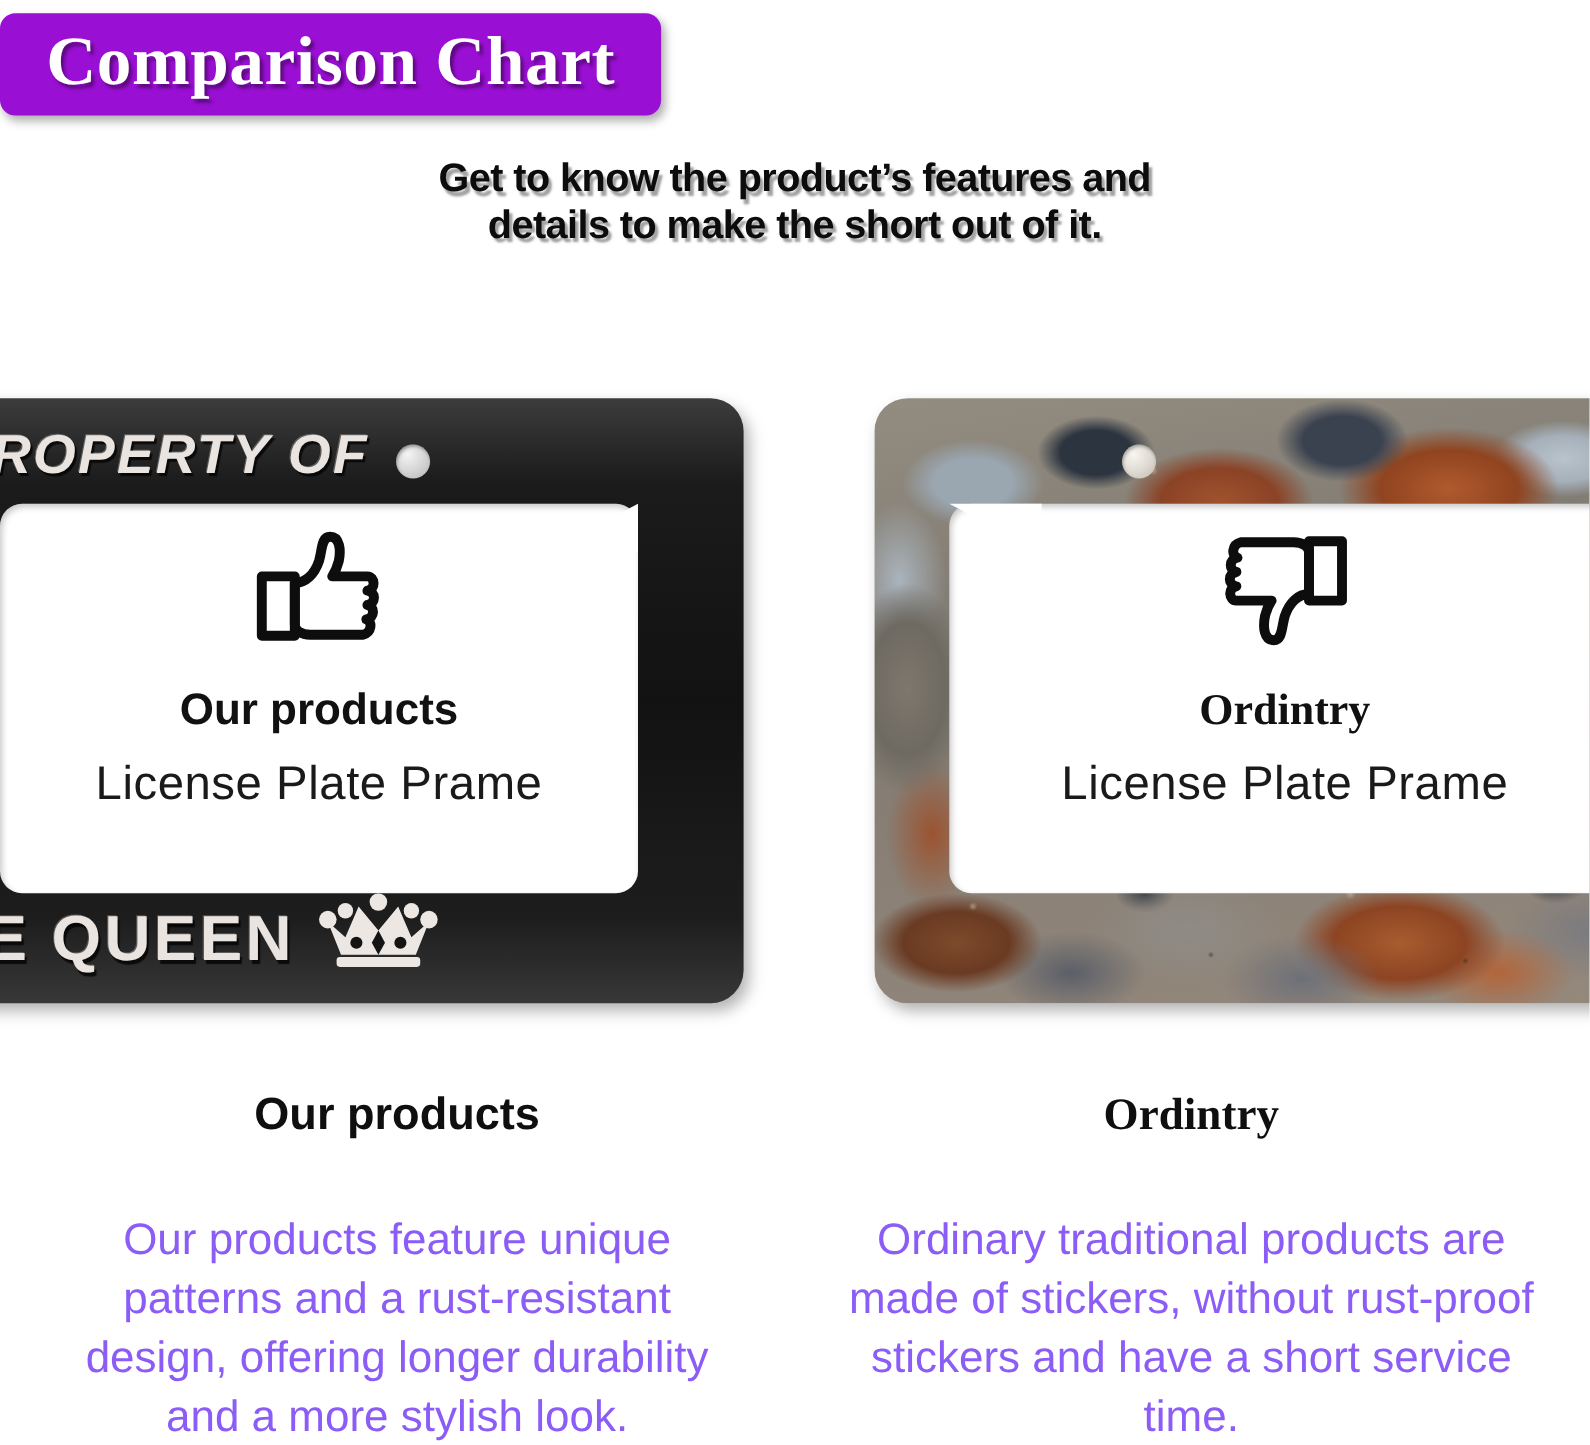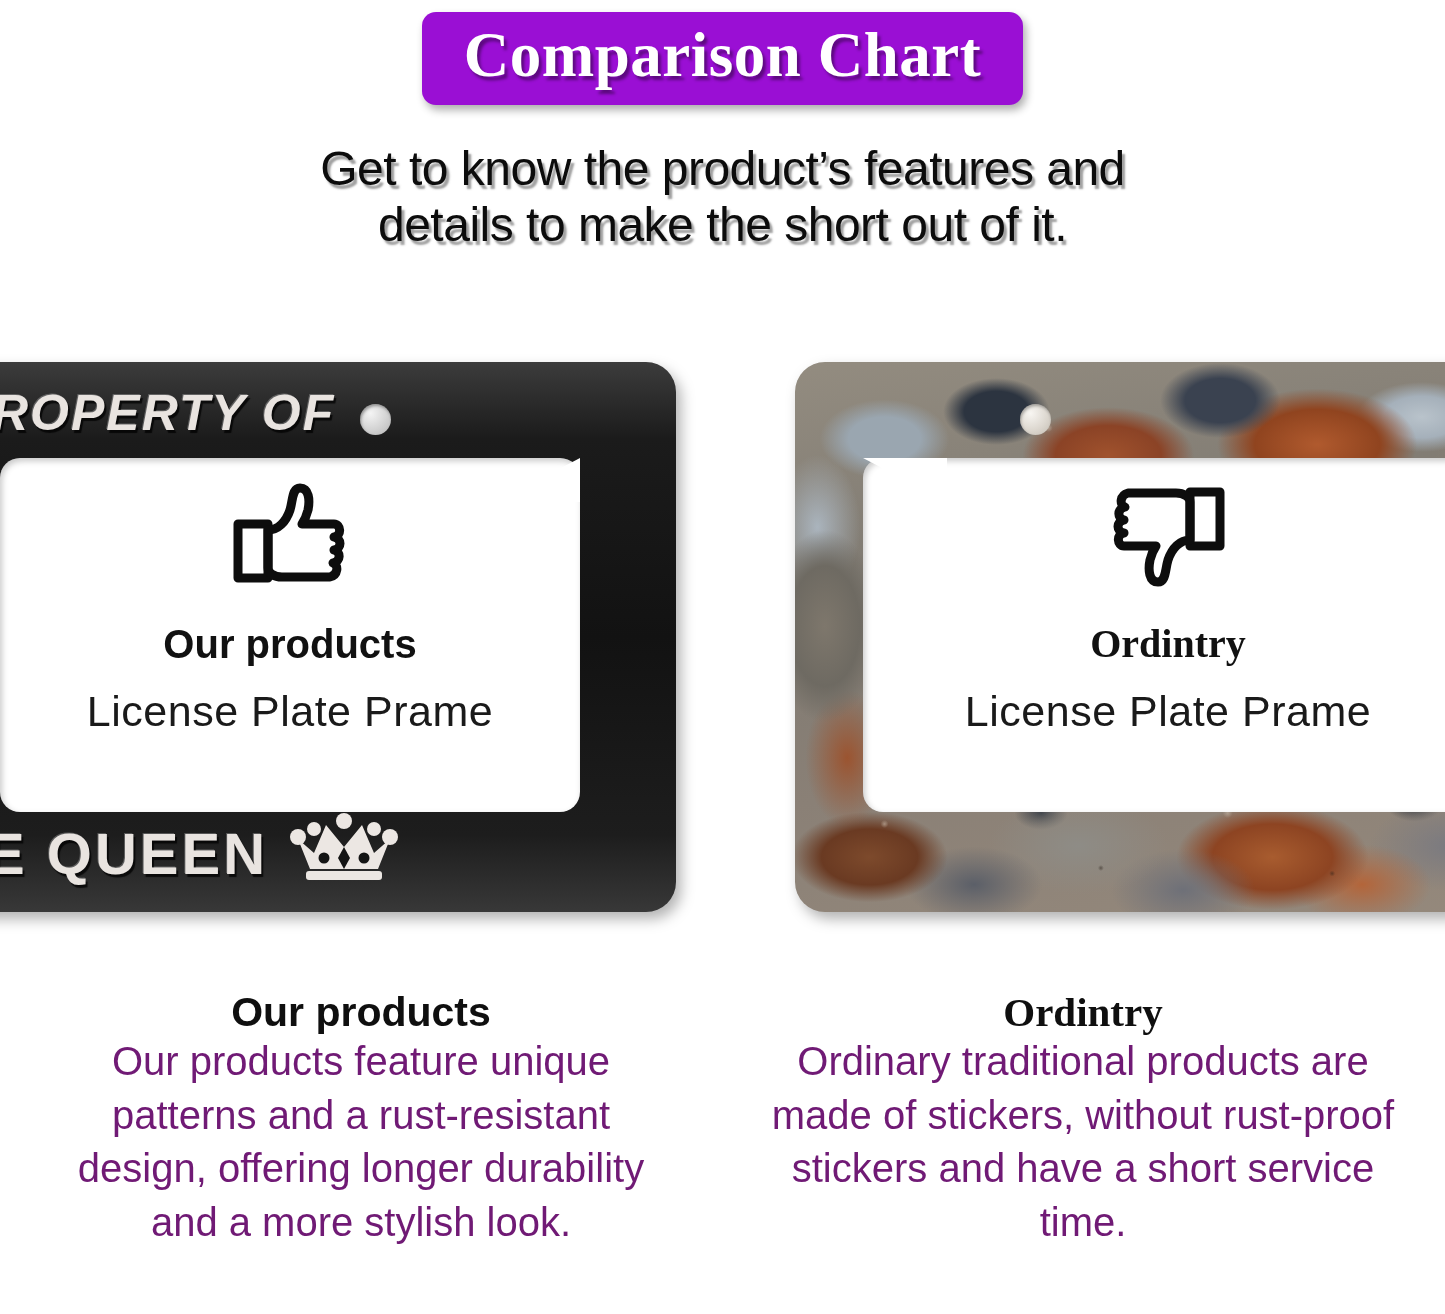--- a/index.html
+++ b/index.html
@@ -14,21 +14,20 @@
   }
 
   
   .header {
     width: 100%;
     padding-top: 12px;
   }
 
   .title-banner-wrap {
     display: flex;
-    justify-content: center;
   }
 
   .title-banner {
     background: #9a0fd4;
     border-radius: 14px;
     padding: 8px 42px 14px 42px;
     box-shadow: 3px 5px 9px rgba(0,0,0,0.32);
     display: inline-block;
   }
 
@@ -40,22 +39,22 @@
     color: #ffffff;
     letter-spacing: 0.5px;
     text-shadow: 3px 4px 3px rgba(0,0,0,0.40);
     white-space: nowrap;
   }
 
   .subtitle {
     margin-top: 36px;
     text-align: center;
     font-family: "Liberation Sans", sans-serif;
-    font-weight: normal;
-    font-size: 48px;
+    font-weight: bold;
+    font-size: 36px;
     line-height: 1.18;
     color: #0c0c0c;
     text-shadow: 3px 4px 2px rgba(120,120,120,0.70);
     padding: 0 90px;
     letter-spacing: -0.5px;
   }
 
   
   .frames-row {
     position: absolute;
@@ -266,25 +265,26 @@
 
   .col-title {
     font-size: 41px;
     color: #0f0f0f;
     line-height: 1.1;
   }
   .col-title.sans  { font-family: "Liberation Sans", sans-serif; font-weight: bold; }
   .col-title.serif { font-family: "Liberation Serif", serif;     font-weight: bold; }
 
   .col-desc {
+    margin-top: 66px;
     font-family: "Liberation Sans", sans-serif;
     font-weight: normal;
     font-size: 40px;
     line-height: 1.34;
-    color: #701a75;
+    color: #8b5cf6;
   }
 </style>
 </head>
 <body>
 
 <div class="header">
 
   <div class="title-banner-wrap">
     <div class="title-banner">
       <div class="title-text">Comparison Chart</div>

